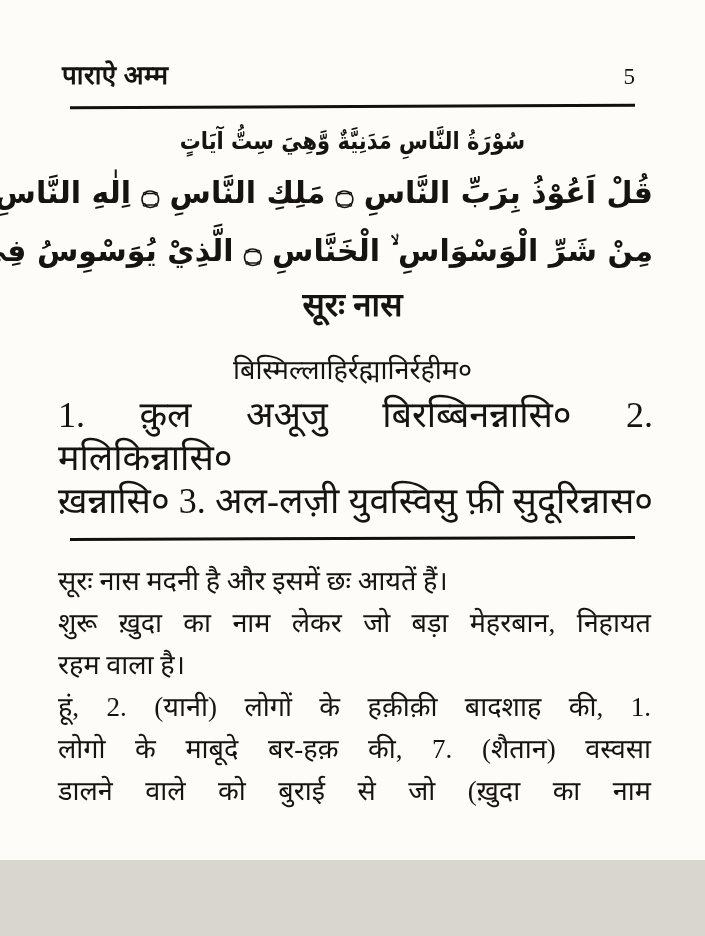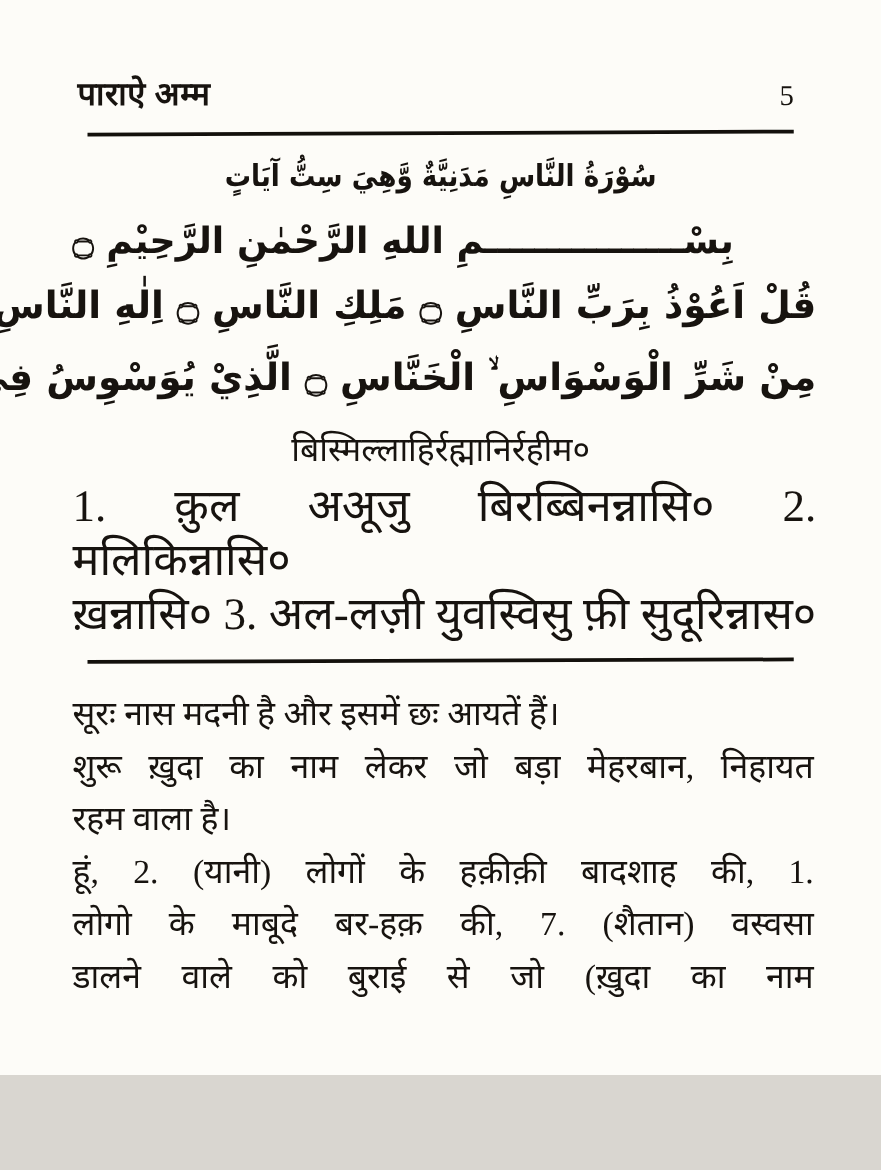--- a/index.html
+++ b/index.html
@@ -65,21 +65,21 @@
   
   .surah-heading{
     text-align:center;
     font-size:33px;line-height:46px;
     font-weight:bold;
     margin-top:4px;
   }
   .translit-bismillah{
     text-align:center;
     font-size:27px;line-height:36px;
-    margin-top:12px;
+    margin-top:24px;
   }
   .translit{
     margin-top:6px;
     padding:0 52px 0 58px;
     font-size:36px;line-height:43px;
   }
   .translation{
     margin-top:20px;
     padding:0 54px 0 58px;
     font-size:27px;line-height:42px;
@@ -97,26 +97,26 @@
 
   <div class="pg-header">
     <span class="pg-title">पाराऐ अम्म</span>
     <span class="pg-num">5</span>
   </div>
 
   <hr class="rule">
 
   <div class="ar surah-callig">سُوْرَةُ النَّاسِ مَدَنِيَّةٌ وَّهِيَ سِتُّ آيَاتٍ</div>
 
-  <div class="ar bismillah-ar">بِسْــــــــــــــــمِ اللهِ الرَّحْمٰنِ الرَّحِيْمِ ۝</div>
 
   <div class="ar verse">قُلْ اَعُوْذُ بِرَبِّ النَّاسِ ۝ مَلِكِ النَّاسِ ۝ اِلٰهِ النَّاسِ ۝</div>
 
   <div class="ar verse v2">مِنْ شَرِّ الْوَسْوَاسِ ۙ الْخَنَّاسِ ۝ الَّذِيْ يُوَسْوِسُ فِيْ</div>
 
+  <div class="surah-heading">सूरः नास</div>
 
   <div class="translit-bismillah">बिस्मिल्लाहिर्रह्मानिर्रहीम०</div>
 
   <div class="translit">
     <span class="line just">1. क़ुल अअूजु बिरब्बिनन्नासि० 2. मलिकिन्नासि०</span>
     <span class="line just">ख़न्नासि० 3. अल-लज़ी युवस्विसु फ़ी सुदूरिन्नास०</span>
   </div>
 
   <hr class="rule rule2">
 

